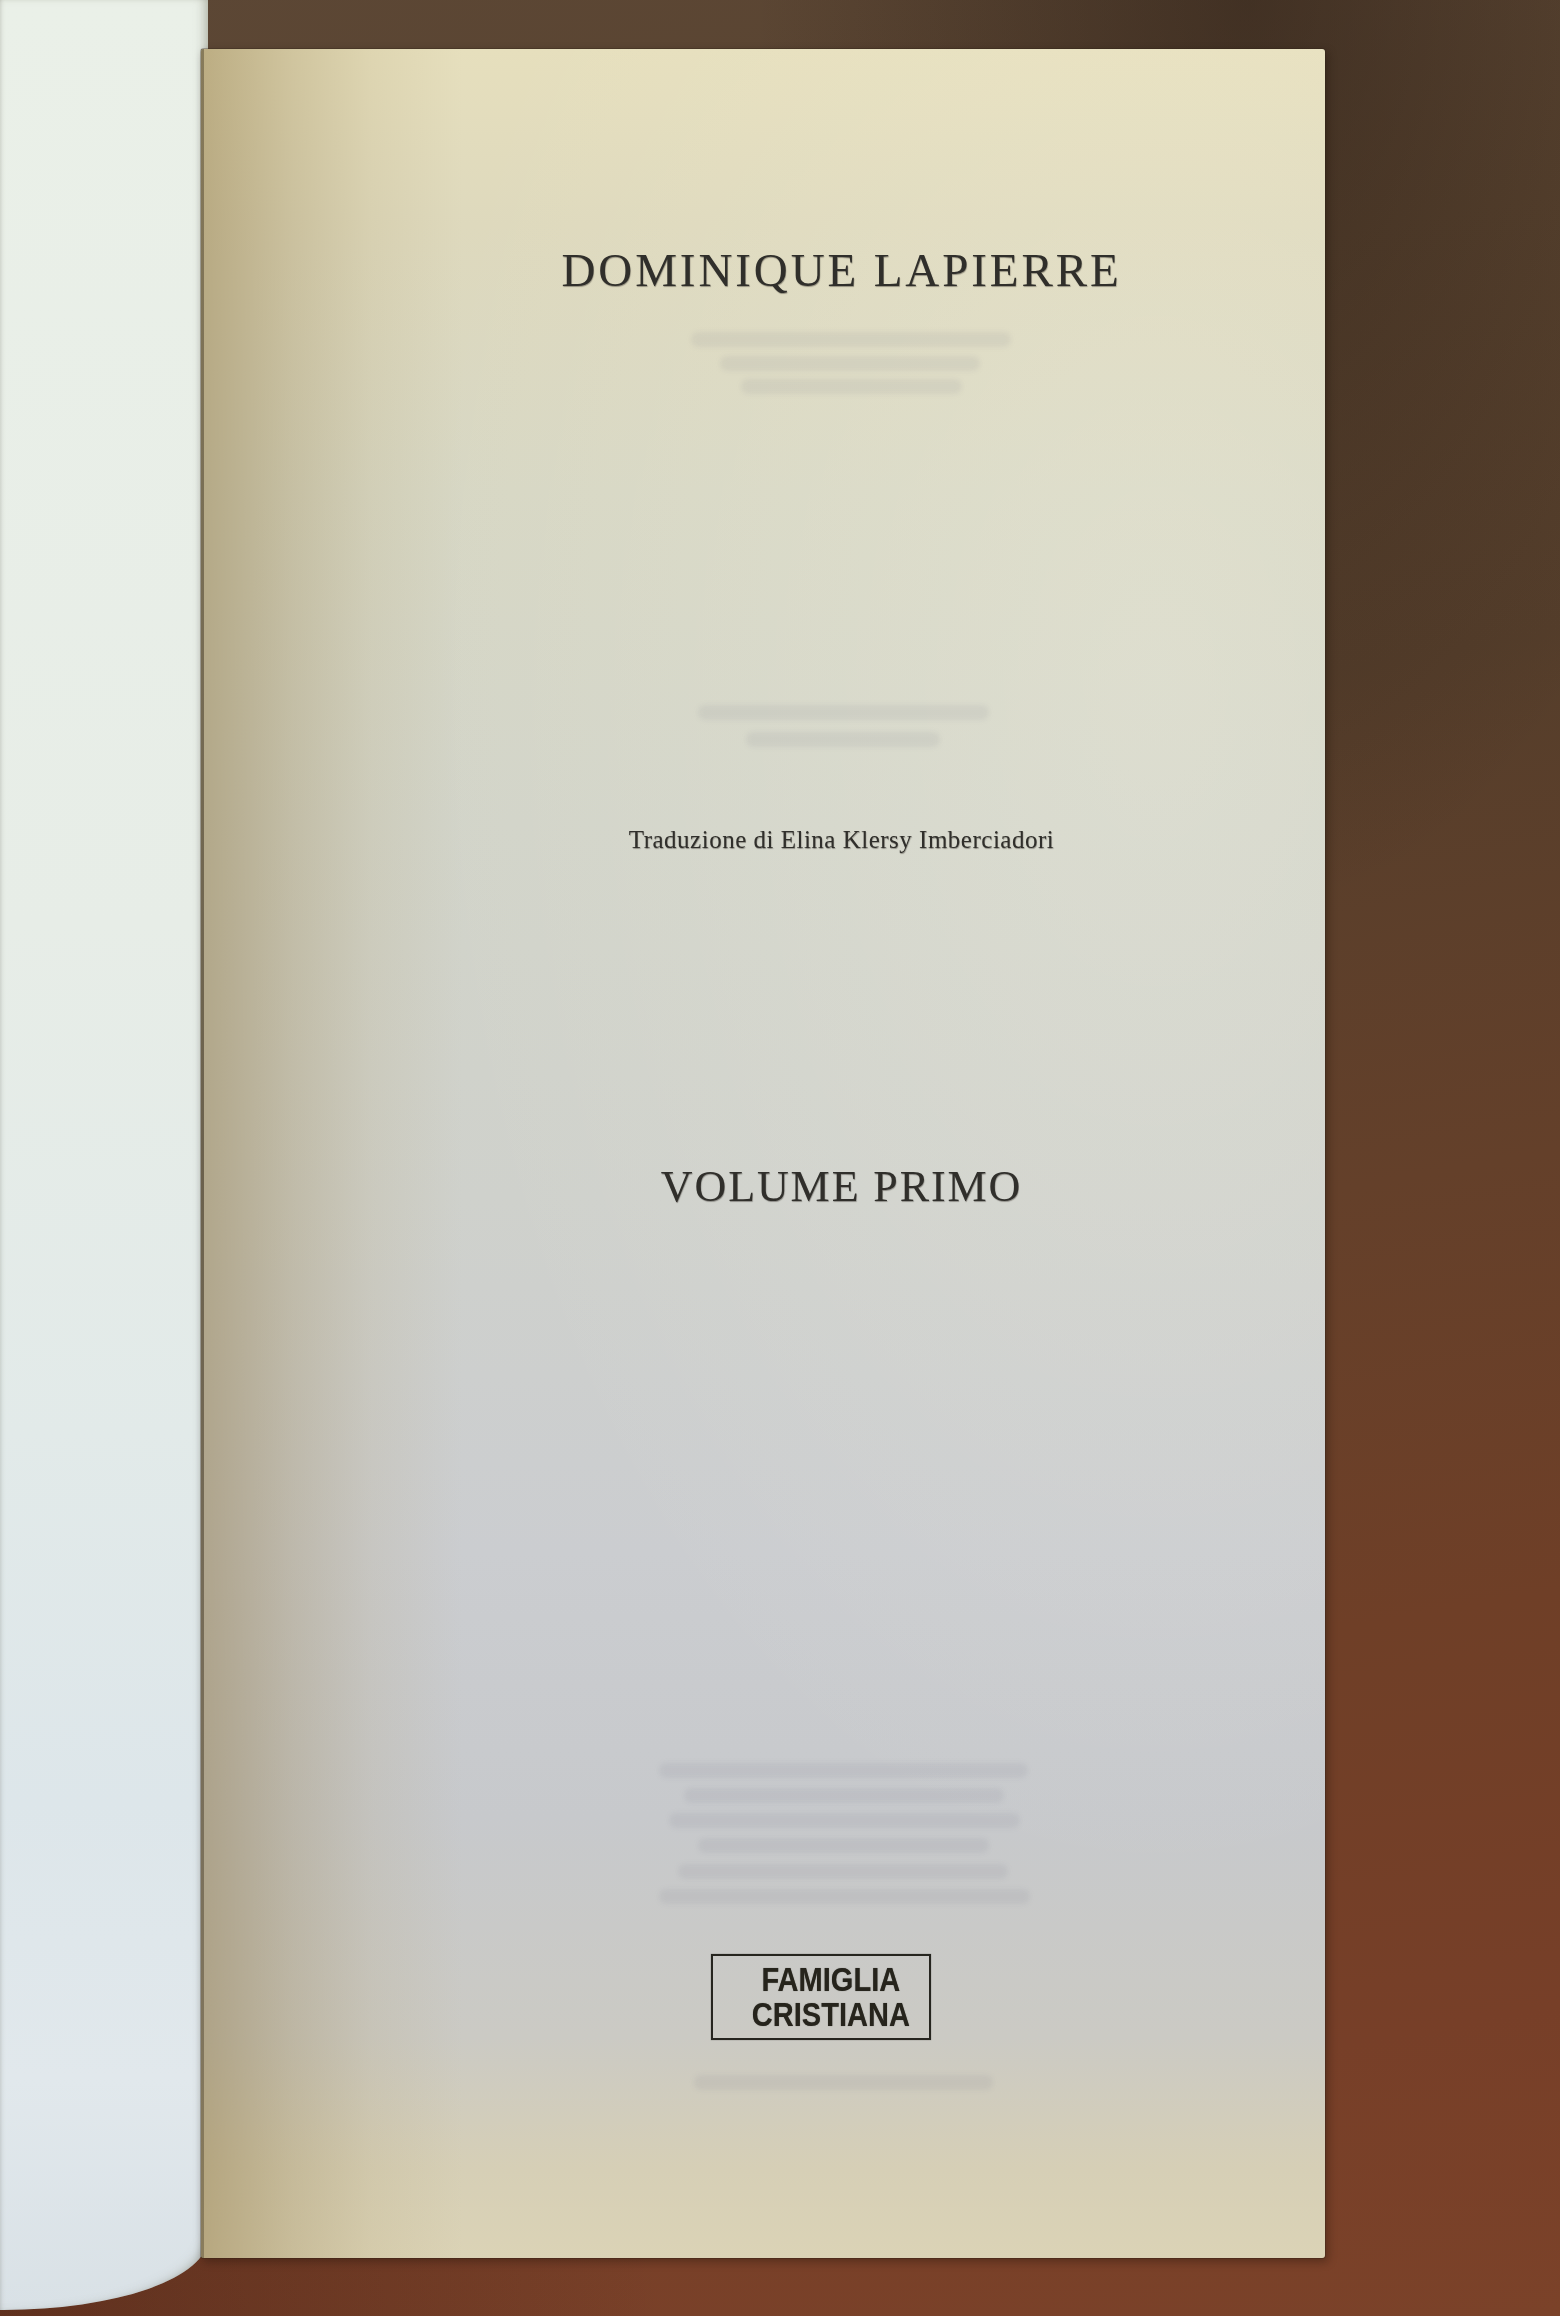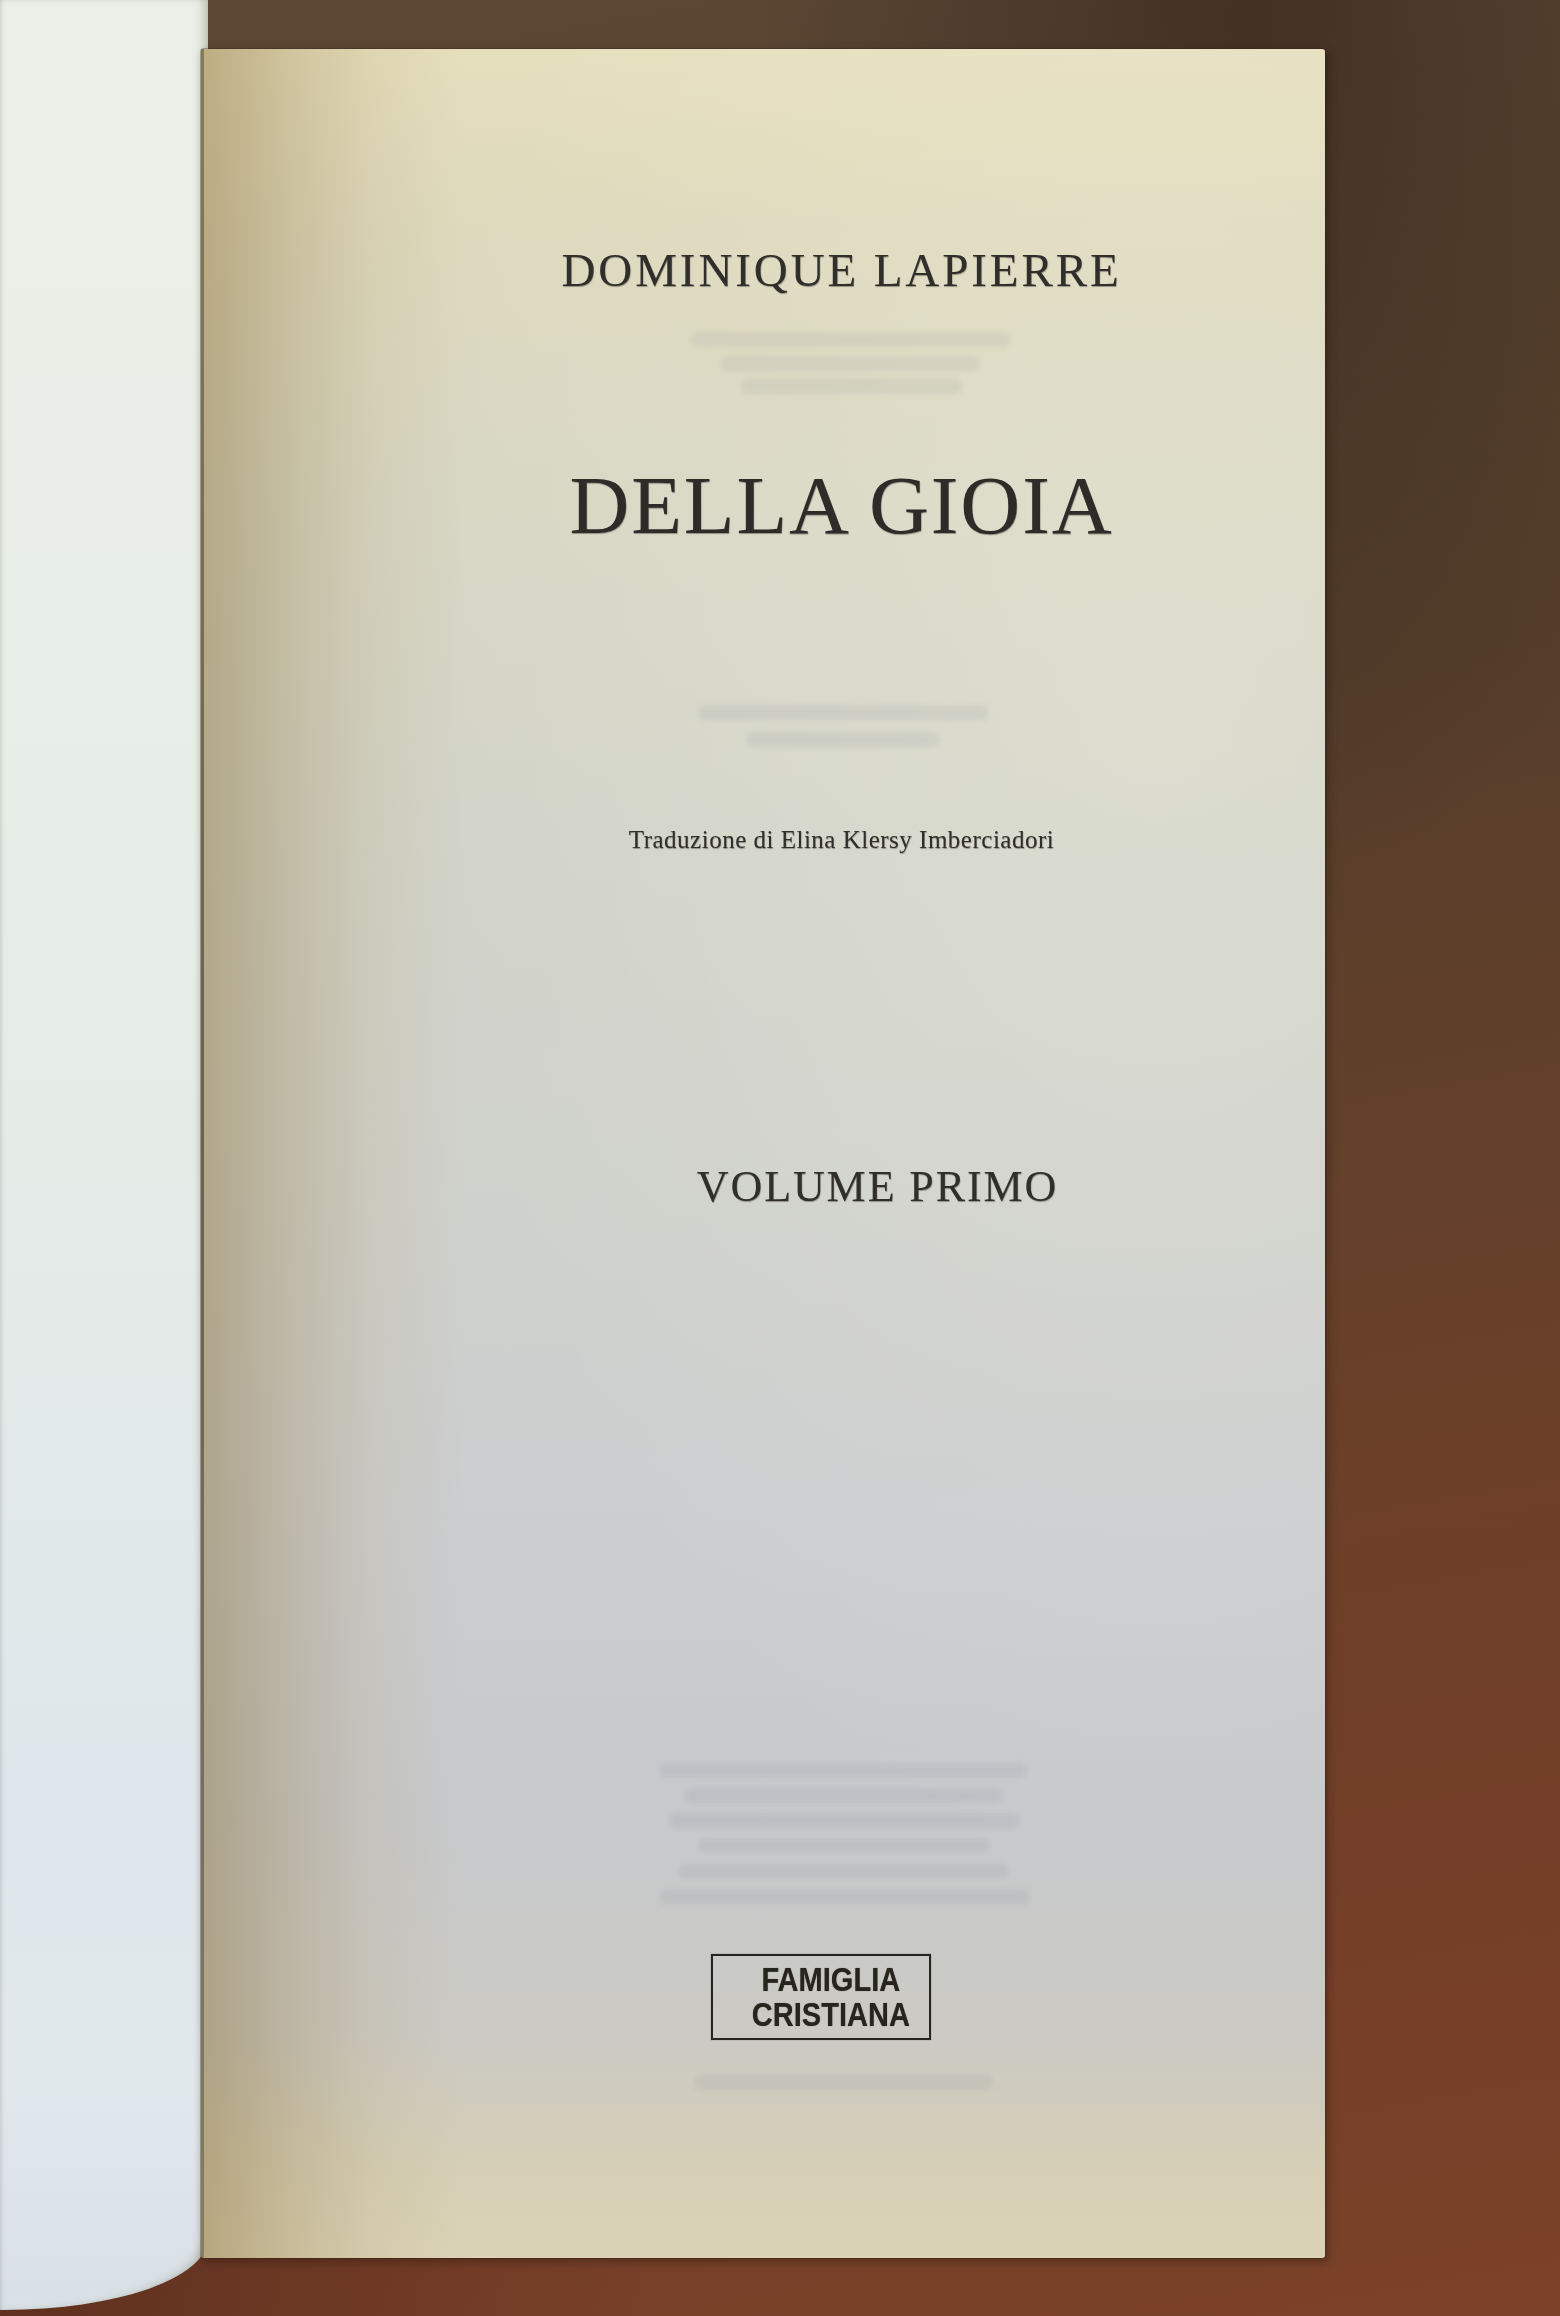--- a/index.html
+++ b/index.html
@@ -59,21 +59,21 @@
   .print-line {
     position: absolute; left: 0; width: 100%;
     text-align: center;
     color: #302f2b;
     text-shadow: 0.5px 0.8px 0.9px rgba(40,35,30,0.40);
     white-space: nowrap;
   }
   .author   { top: 194px;  font-size: 47px; letter-spacing: 2.9px; }
   .title    { top: 411px;  font-size: 83px; letter-spacing: 1.9px; line-height: 91px; color: #2d2c29; }
   .credit   { top: 777px;  font-size: 25px; letter-spacing: 0.5px; }
-  .volume   { top: 1112px; font-size: 44px; letter-spacing: 1.9px; padding-left: 36px; }
+  .volume   { top: 1112px; font-size: 44px; letter-spacing: 1.9px; }
   
   .logo-box {
     position: absolute; left: 510px; top: 1905px;
     width: 196px; height: 82px;
     border: 2.9px solid #26251f;
     display: flex; flex-direction: column;
     align-items: center; justify-content: center;
     box-shadow: 0 0 1px rgba(30,30,25,0.5);
     padding-left: 20px;
   }
@@ -122,21 +122,20 @@
     <div class="ghost" style="top:1789px; left:497px; width:291px;"></div>
     <div class="ghost" style="top:1815px; left:477px; width:330px;"></div>
     <div class="ghost" style="top:1840px; left:458px; width:371px;"></div>
     <div class="ghost" style="top:2026px; left:493px; width:299px;"></div>
 
     <div class="text-area">
 
       <div class="print-line author">DOMINIQUE LAPIERRE</div>
 
       <div class="print-line title">
-        <div>DELLA GIOIA</div>
       </div>
 
       <div class="print-line credit">Traduzione di Elina Klersy Imberciadori</div>
 
       <div class="print-line volume">VOLUME PRIMO</div>
     </div>
 
     <div class="logo-box">
       <div class="logo-text">FAMIGLIA</div>
       <div class="logo-text">CRISTIANA</div>

